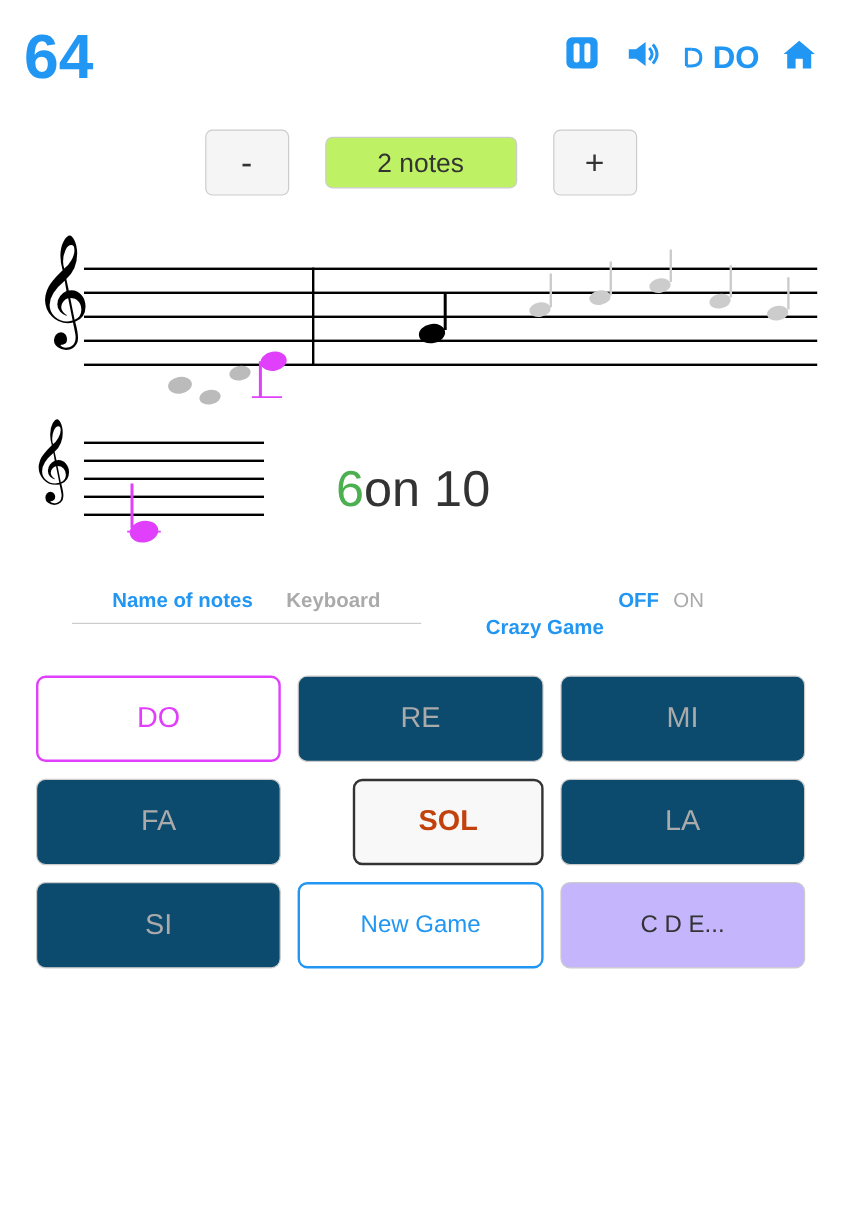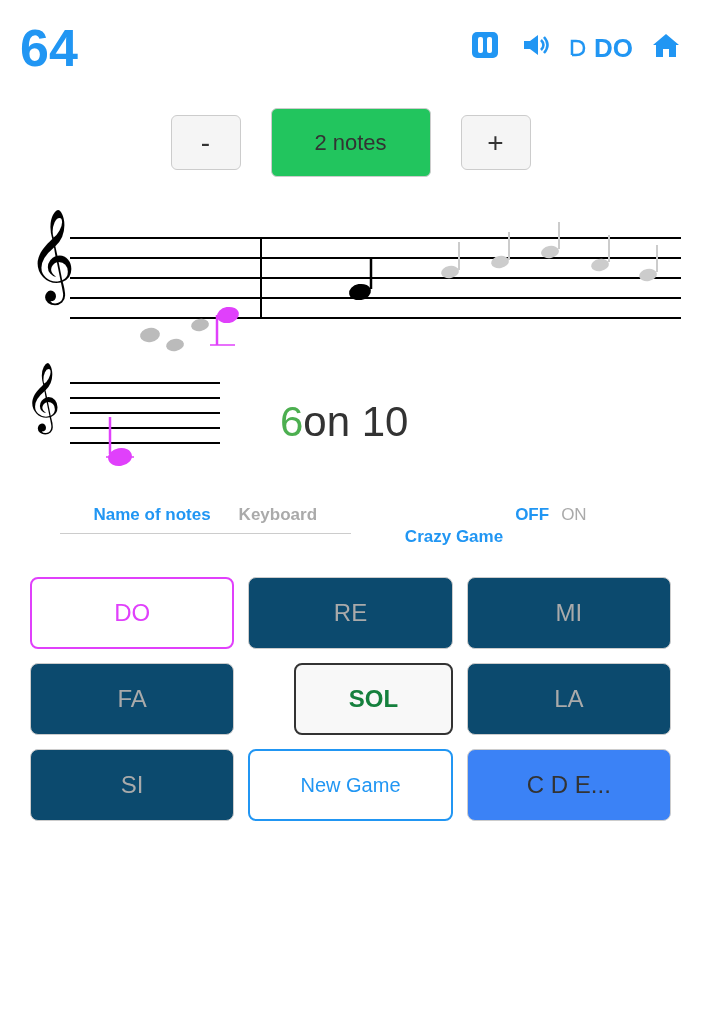--- a/index.html
+++ b/index.html
@@ -59,23 +59,23 @@
       border-radius: 6px;
       font-size: 28px;
       cursor: pointer;
       display: flex;
       align-items: center;
       justify-content: center;
       color: #333;
     }
     .note-label {
       width: 160px;
-      height: 69px;
+      height: 43px;
       border: 1.5px solid #ccc;
-      background: #22c55e;
+      background: #bef264;
       border-radius: 6px;
       font-size: 22px;
       display: flex;
       align-items: center;
       justify-content: center;
       color: #333;
     }
 
     
     .staff-container {
@@ -199,36 +199,36 @@
       color: #aaa;
       font-weight: normal;
     }
     .grid-btn.selected {
       border: 2px solid #e040fb;
       color: #e040fb;
       background: #fff;
     }
     .grid-btn.bold-black {
       border: 2px solid #333;
-      color: #15803d;
+      color: #c2410c;
       background: #f8f8f8;
       font-weight: bold;
       margin-left: 46px;
     }
     .grid-btn.new-game {
       border: 2px solid #2196F3;
       color: #2196F3;
       background: #fff;
       font-size: 20px;
     }
     .grid-btn.cde {
       border: 1.5px solid #ccc;
       color: #333;
-      background: #3b82f6;
-      font-size: 24px;
+      background: #c4b5fd;
+      font-size: 20px;
     }
 
     
     .small-staff-area {
       display: flex;
       align-items: center;
       padding: 0 20px;
       gap: 40px;
     }
     .small-staff {

